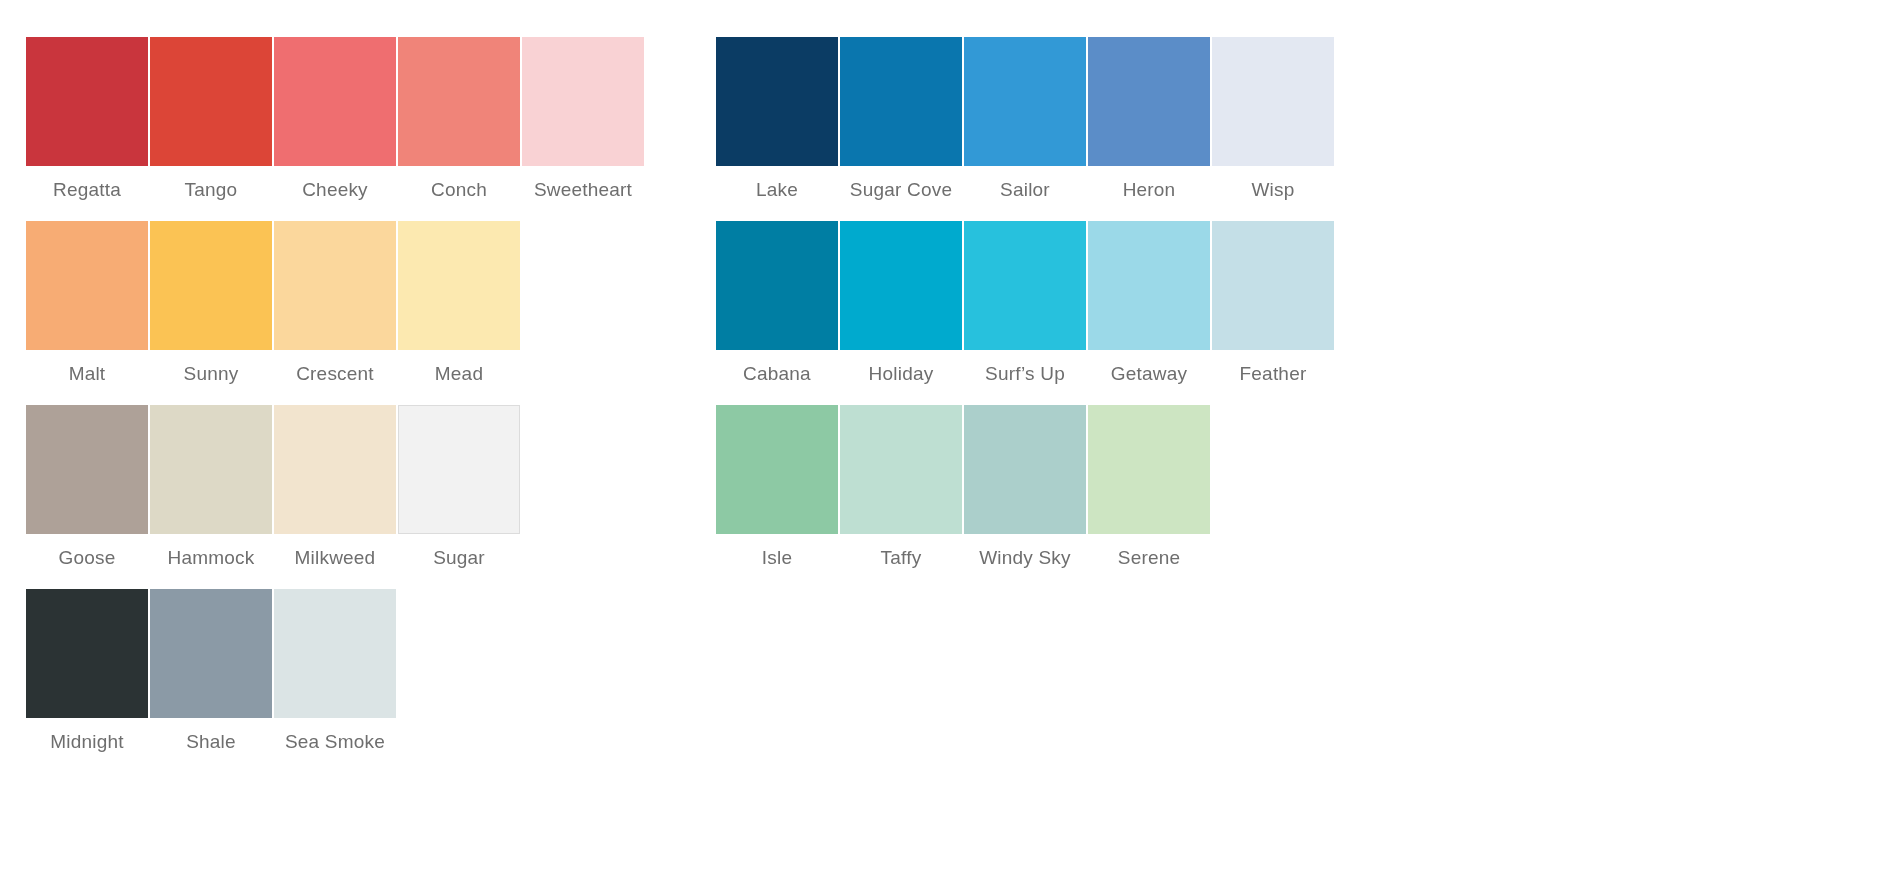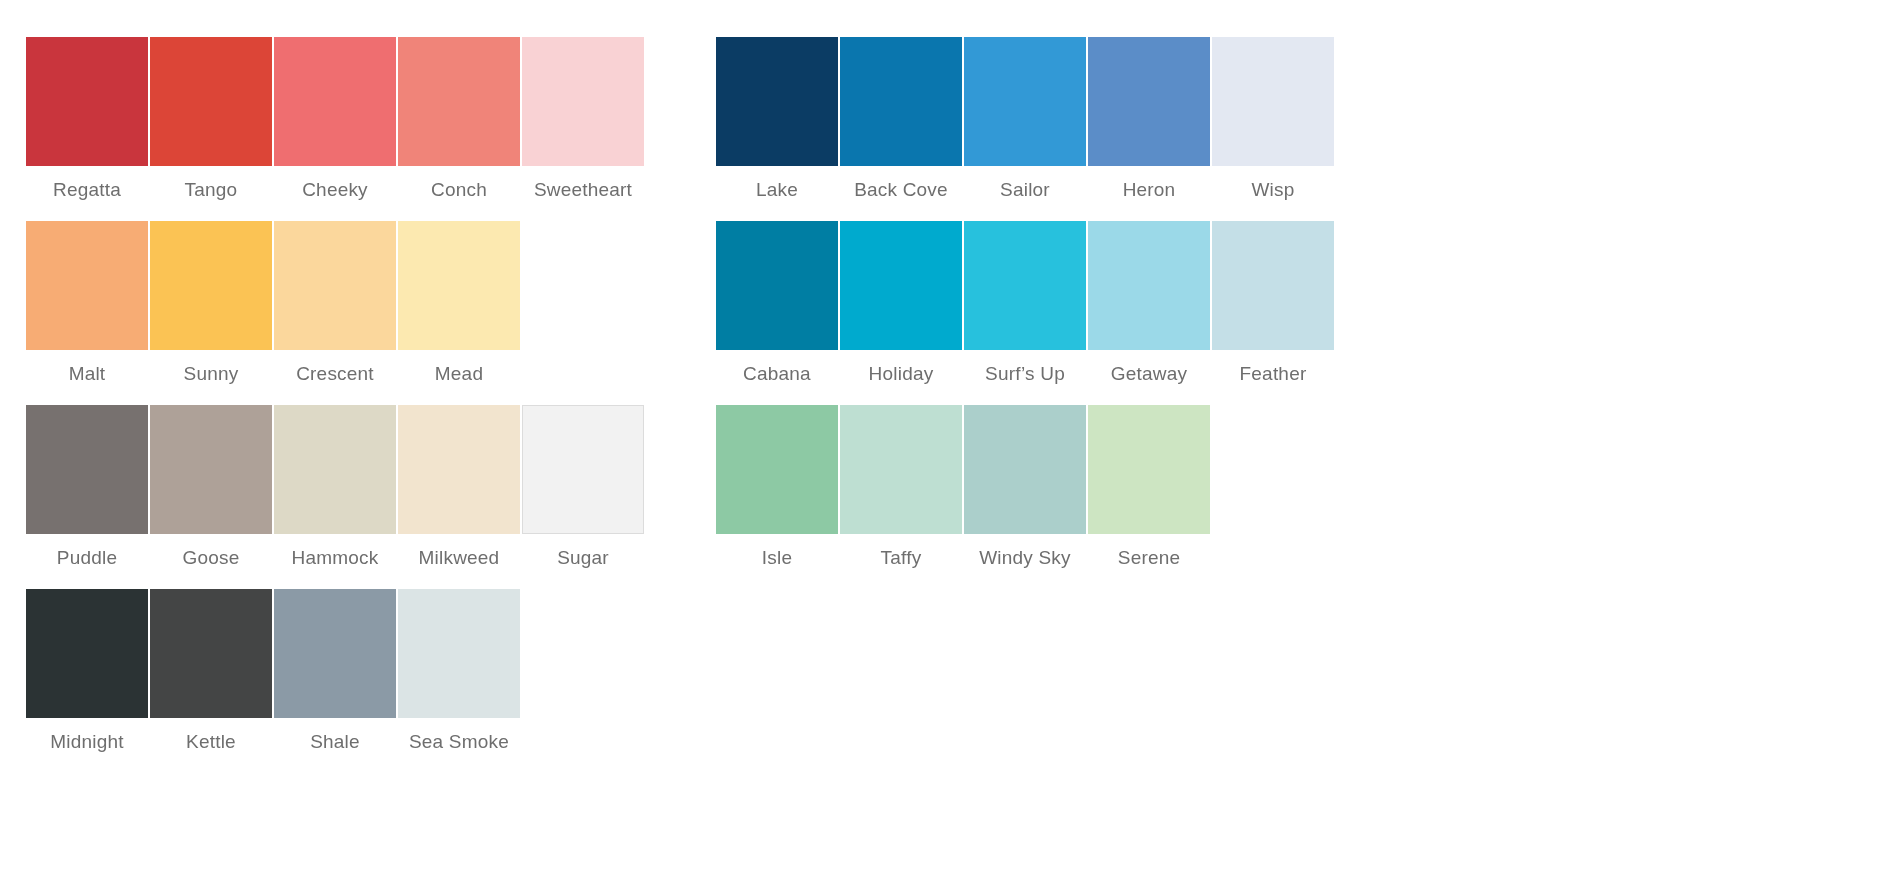--- a/index.html
+++ b/index.html
@@ -119,24 +119,20 @@
           <div class="swatch-chip" style="background-color: rgb(251, 215, 156);"></div>
           <div class="swatch-label">Crescent</div>
         </div>
         <div class="swatch-cell">
           <div class="swatch-chip" style="background-color: rgb(252, 233, 176);"></div>
           <div class="swatch-label">Mead</div>
         </div>
       </div>
       <div class="swatch-row">
         <div class="swatch-cell">
-          <div class="swatch-chip" style="background-color: rgb(119, 113, 111);"></div>
-          <div class="swatch-label">Puddle</div>
-        </div>
-        <div class="swatch-cell">
           <div class="swatch-chip" style="background-color: rgb(174, 161, 152);"></div>
           <div class="swatch-label">Goose</div>
         </div>
         <div class="swatch-cell">
           <div class="swatch-chip" style="background-color: rgb(221, 217, 198);"></div>
           <div class="swatch-label">Hammock</div>
         </div>
         <div class="swatch-cell">
           <div class="swatch-chip" style="background-color: rgb(242, 228, 206);"></div>
           <div class="swatch-label">Milkweed</div>
@@ -145,42 +141,38 @@
           <div class="swatch-chip has-border" style="background-color: rgb(242, 242, 242);"></div>
           <div class="swatch-label">Sugar</div>
         </div>
       </div>
       <div class="swatch-row">
         <div class="swatch-cell">
           <div class="swatch-chip" style="background-color: rgb(43, 51, 52);"></div>
           <div class="swatch-label">Midnight</div>
         </div>
         <div class="swatch-cell">
-          <div class="swatch-chip" style="background-color: rgb(68, 69, 69);"></div>
-          <div class="swatch-label">Kettle</div>
-        </div>
-        <div class="swatch-cell">
           <div class="swatch-chip" style="background-color: rgb(139, 154, 166);"></div>
           <div class="swatch-label">Shale</div>
         </div>
         <div class="swatch-cell">
           <div class="swatch-chip" style="background-color: rgb(219, 228, 229);"></div>
           <div class="swatch-label">Sea Smoke</div>
         </div>
       </div>
     </div>
   <div class="palette-group" id="group-cool-green">
       <div class="swatch-row">
         <div class="swatch-cell">
           <div class="swatch-chip" style="background-color: rgb(11, 60, 100);"></div>
           <div class="swatch-label">Lake</div>
         </div>
         <div class="swatch-cell">
           <div class="swatch-chip" style="background-color: rgb(10, 118, 174);"></div>
-          <div class="swatch-label">Back Cove</div>
+          <div class="swatch-label">Sugar Cove</div>
         </div>
         <div class="swatch-cell">
           <div class="swatch-chip" style="background-color: rgb(50, 153, 214);"></div>
           <div class="swatch-label">Sailor</div>
         </div>
         <div class="swatch-cell">
           <div class="swatch-chip" style="background-color: rgb(91, 141, 200);"></div>
           <div class="swatch-label">Heron</div>
         </div>
         <div class="swatch-cell">

